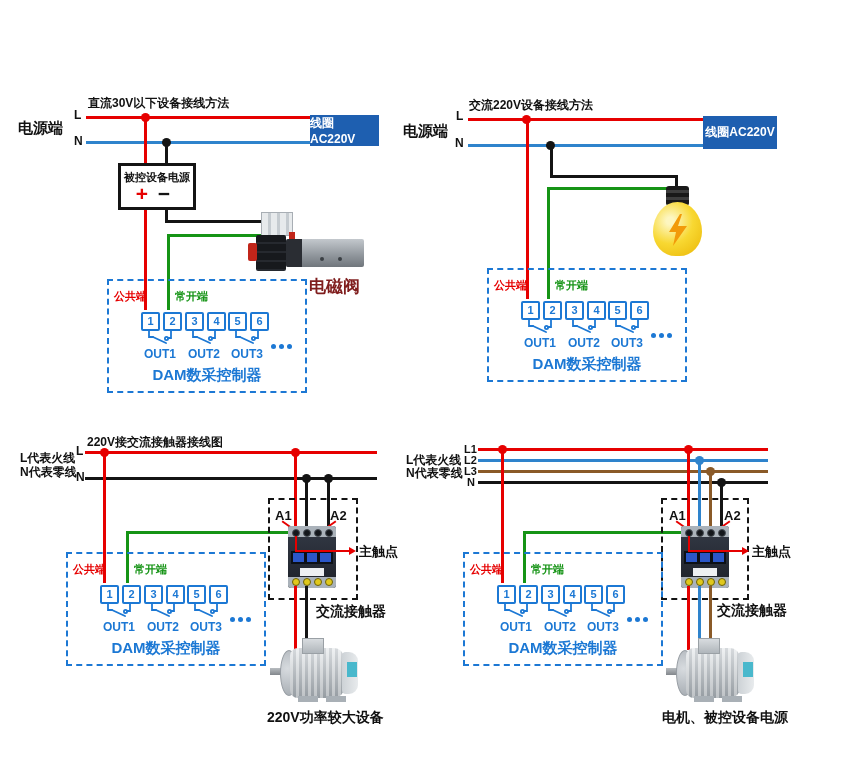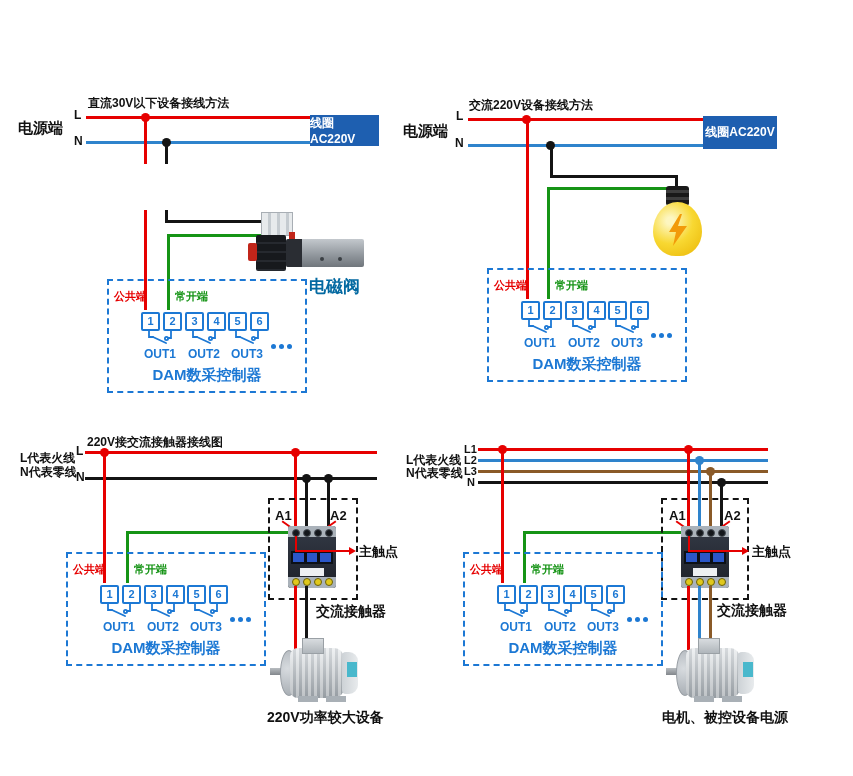--- a/index.html
+++ b/index.html
@@ -6,21 +6,21 @@
   #canvas{position:relative;width:853px;height:776px;background:#fff;overflow:hidden;
           font-family:"Liberation Sans","DejaVu Sans",sans-serif;color:#111;}
   .abs{position:absolute;}
   .nowrap{white-space:nowrap;}
   
   .title{left:0;top:14px;width:100%;text-align:center;font-size:54px;font-weight:900;color:#1d1d1d;letter-spacing:3px;}
   .sub{font-size:12px;font-weight:bold;color:#111;}
   .pw{font-size:15px;font-weight:bold;color:#111;}
   .lbl{font-size:12px;font-weight:bold;color:#111;}
   .lbl-sm{font-size:11px;font-weight:bold;color:#111;}
-  .big{font-size:17px;font-weight:bold;color:#0369a1;}
+  .big{font-size:17px;font-weight:bold;color:#7f1d1d;}
   .mid{font-size:14px;font-weight:bold;color:#111;}
   .a12{font-size:13px;font-weight:bold;color:#111;}
   
   .hl{height:3px;}
   .vl{width:3px;}
   .red{background:#e60000;}
   .blk{background:#141414;}
   .grn{background:#169416;}
   .blu{background:#2e83cc;}
   .brn{background:#8a5a28;}
@@ -95,20 +95,25 @@
   <div class="abs lbl" style="left:74px;top:108px">L</div>
   <div class="abs lbl" style="left:74px;top:134px">N</div>
   <div class="abs hl red" style="left:86px;top:116px;width:224px"></div>
   <div class="abs hl blu" style="left:86px;top:141px;width:224px"></div>
   <div class="abs coil" style="left:310px;top:115px;width:69px;height:31px">线圈AC220V</div>
   <div class="abs dot red" style="left:141px;top:113px"></div>
   <div class="abs dot blk" style="left:162px;top:138px"></div>
   <div class="abs vl red" style="left:144px;top:116px;height:48px"></div>
   <div class="abs vl blk" style="left:165px;top:141px;height:23px"></div>
 
+  <div class="abs pbox" style="left:118px;top:163px">
+    <div class="pt">被控设备电源</div>
+    <div class="plus">+</div>
+    <div class="minus">−</div>
+  </div>
 
   <div class="abs vl red" style="left:144px;top:210px;height:100px"></div>
   <div class="abs vl blk" style="left:165px;top:210px;height:13px"></div>
   <div class="abs hl blk" style="left:165px;top:220px;width:99px"></div>
   <div class="abs hl grn" style="left:168px;top:234px;width:94px"></div>
   <div class="abs vl grn" style="left:167px;top:234px;height:76px"></div>
 
   <div class="abs" style="left:248px;top:212px;width:130px;height:58px">
     <div class="v-conn"></div>
     <div class="v-coil"></div>

